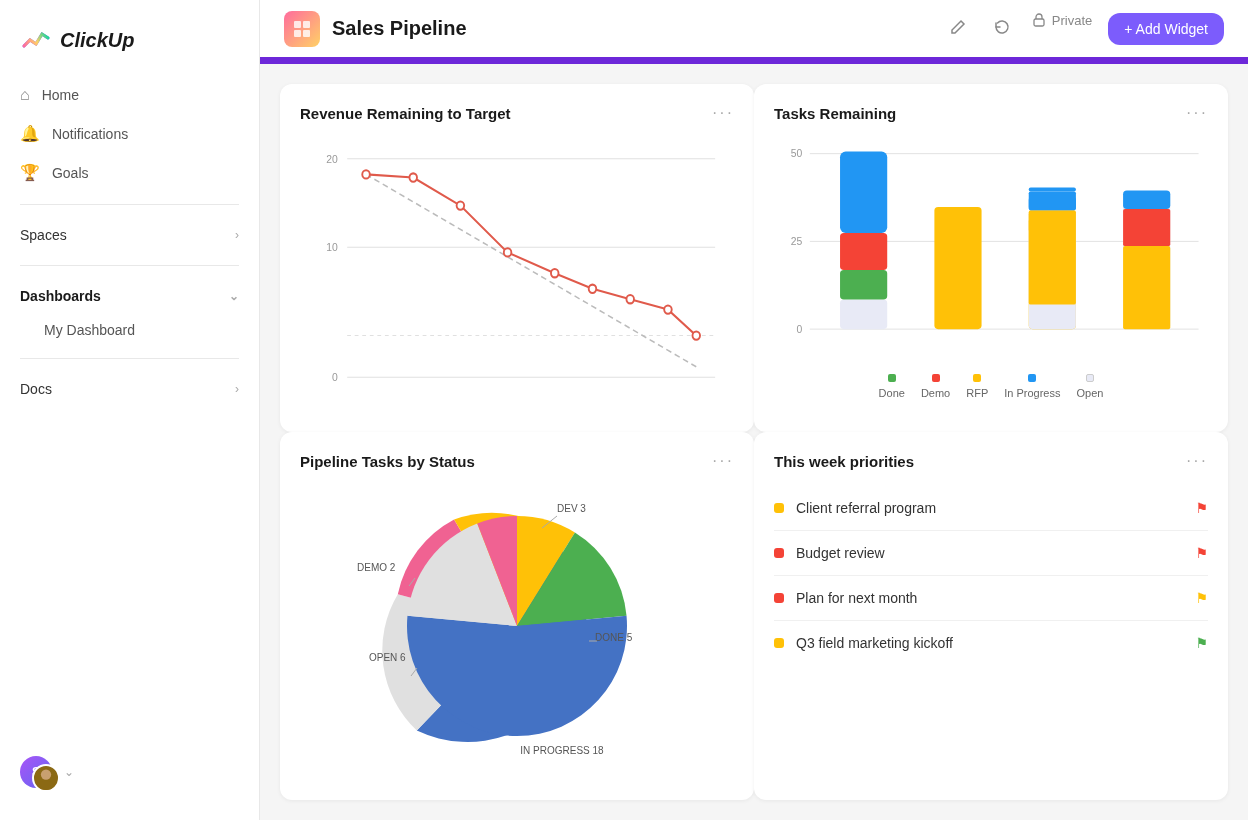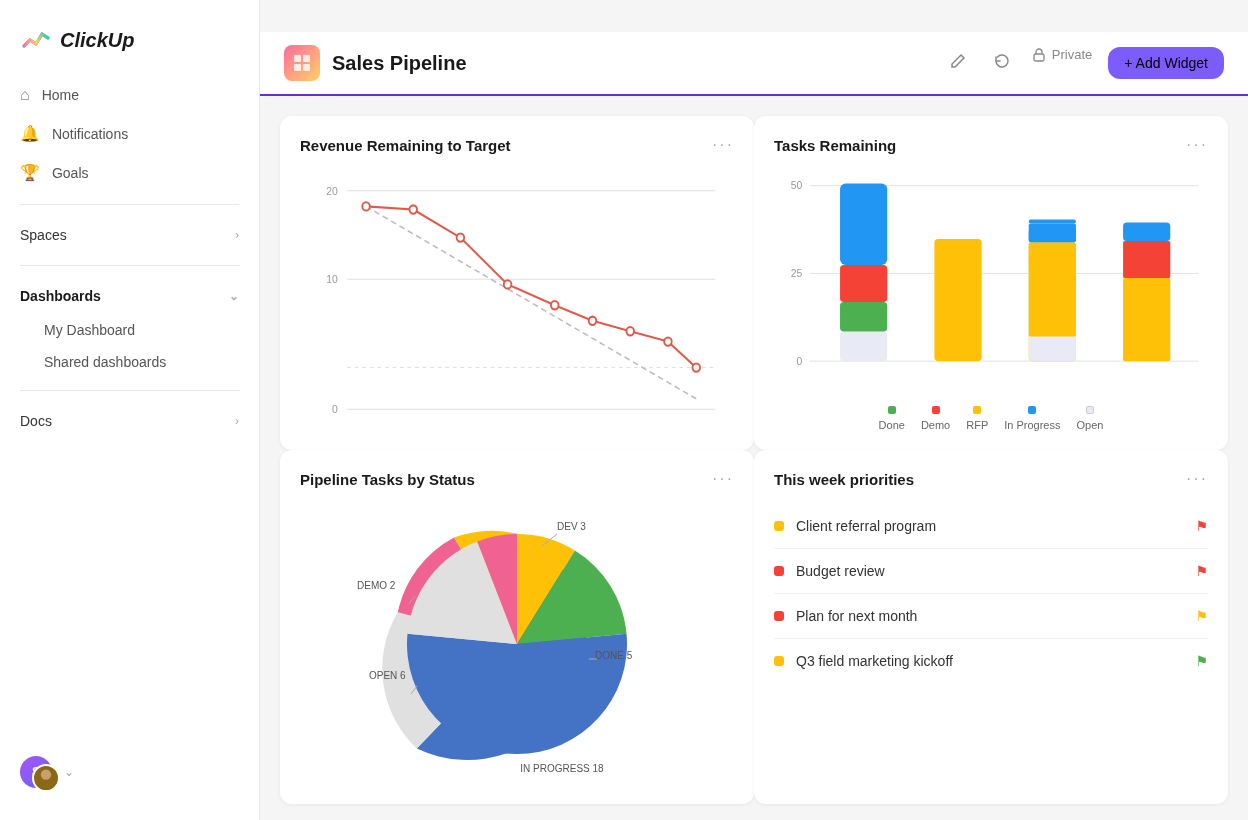--- a/index.html
+++ b/index.html
@@ -103,27 +103,26 @@
       flex: 1;
       display: flex;
       flex-direction: column;
       height: 100%;
       overflow: hidden;
     }
 
     
     .header {
       background: #fff;
-      border-bottom: 2px solid #6d28d9;
+      border-bottom: 7px solid #6d28d9;
       padding: 8px 24px;
       display: flex;
       align-items: center;
       justify-content: space-between;
       height: 64px;
-      margin-top: 32px;
     }
     .header-left {
       display: flex;
       align-items: center;
       gap: 12px;
     }
     .dashboard-icon {
       width: 36px;
       height: 36px;
       background: linear-gradient(135deg, #ff6b9d, #ffd166);
@@ -153,21 +152,21 @@
     }
     .private-badge {
       display: flex;
       align-items: center;
       gap: 6px;
       color: #888;
       font-size: 13px;
     }
     .add-widget-btn {
       background: #7c5cfc;
-      color: #000000;
+      color: #ffffff;
       border: none;
       border-radius: 12px;
       padding: 8px 16px;
       font-size: 14px;
       font-weight: 500;
       cursor: pointer;
     }
 
     
     .dashboard-grid {
@@ -320,23 +319,20 @@
 
     <div class="nav-item-group bold">
       <div class="left">
         <span>Dashboards</span>
       </div>
       <span style="color:#aaa; font-size:12px;">⌄</span>
     </div>
     <div class="nav-sub-item">
       <span>My Dashboard</span>
     </div>
-    <div class="nav-sub-item">
-      <span>Shared dashboards</span>
-    </div>
 
     <div class="nav-divider"></div>
 
     <div class="nav-item-group">
       <div class="left">
         <span>Docs</span>
       </div>
       <span style="color:#aaa; font-size:12px;">›</span>
     </div>
   </div>

